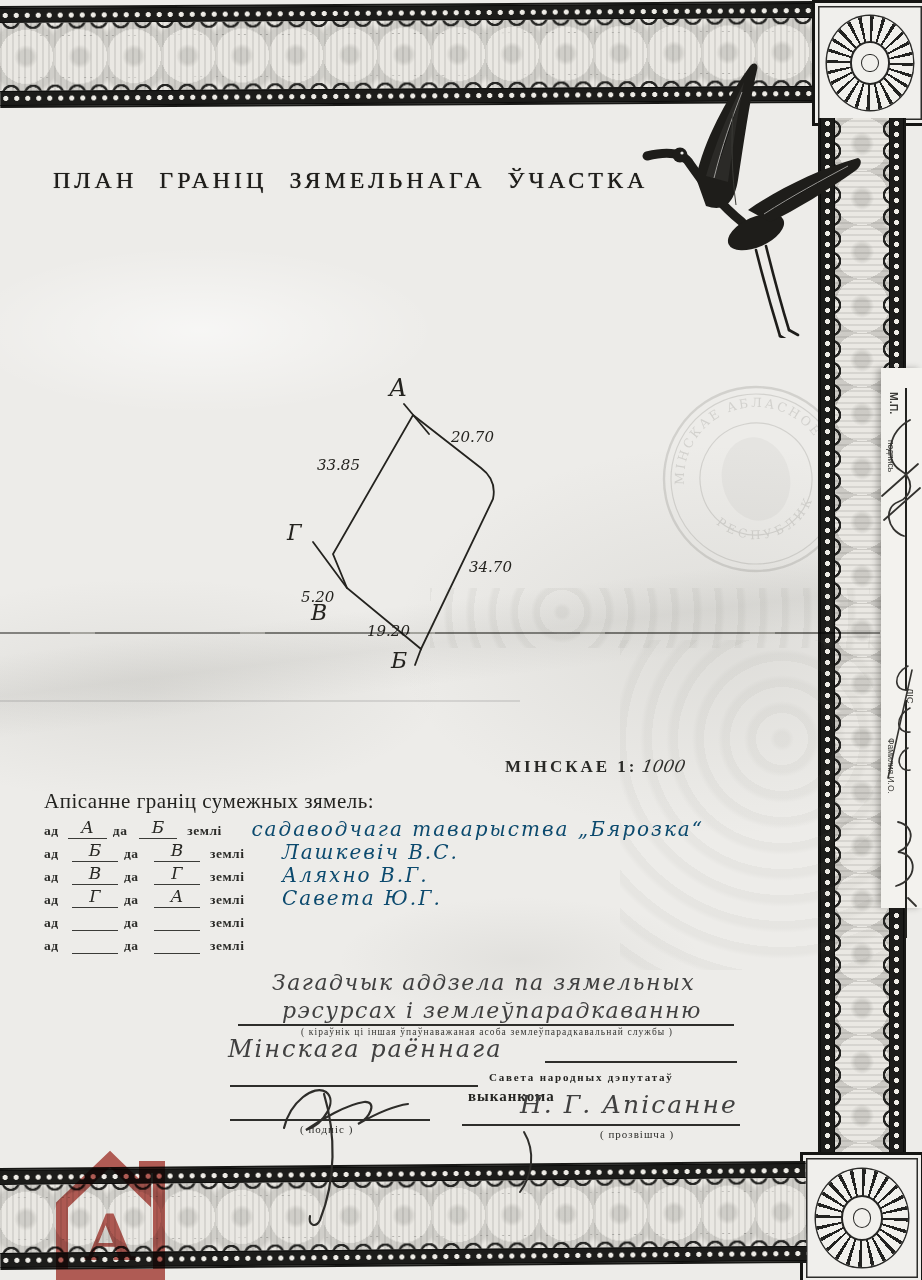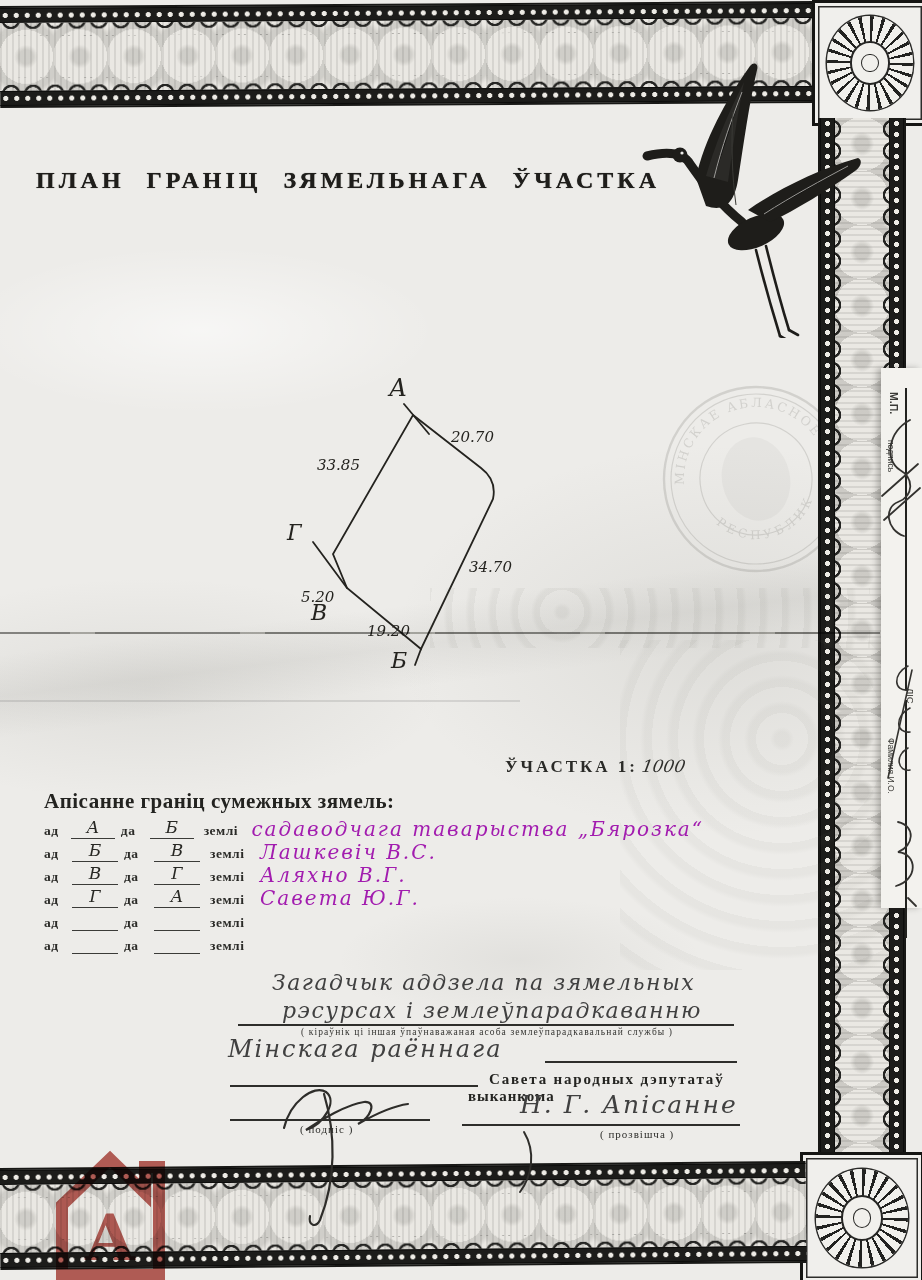--- a/index.html
+++ b/index.html
@@ -53,38 +53,38 @@
     background-position:-3px 0,calc(100% + 3px) 0,0 0,0 0;
     background-repeat:repeat-y,repeat-y,repeat,repeat-y;}
   .corner{background:#f0efec;border:3px solid #151513;box-shadow:inset 0 0 0 3px #f0efec,inset 0 0 0 4.5px #2c2c2a;
     display:flex;align-items:center;justify-content:center;}
   .rosette{width:78%;height:78%;border-radius:50%;position:relative;
     background:repeating-conic-gradient(#222220 0 4.5deg,#f1f0ec 4.5deg 15deg);box-shadow:0 0 0 1.5px #2a2a28;}
   .rosette::before{content:"";position:absolute;inset:27%;border-radius:50%;background:#f1f0ec;border:2px solid #262624;}
   .rosette::after{content:"";position:absolute;inset:40%;border-radius:50%;background:#f1f0ec;border:1.5px solid #262624;}
 
   
-  .title{left:36px;top:167px;font-weight:700;font-size:24px;letter-spacing:4px;word-spacing:12px;
+  .title{left:53px;top:167px;font-weight:400;font-size:24px;letter-spacing:4px;word-spacing:12px;
     color:#1f1e1b;text-shadow:0 0 .7px #1f1e1b;white-space:nowrap;}
   .scale-line{left:505px;top:756px;white-space:nowrap;}
   .scale-printed{font-weight:700;font-size:17px;letter-spacing:3px;color:#2a2a27;}
   .scale-hand{font-family:"DejaVu Serif",serif;font-style:italic;font-size:17px;display:inline-block;transform:skewX(-10deg);color:#2d2d2a;}
-  .heading{left:44px;top:789px;font-weight:700;font-size:21px;letter-spacing:.5px;color:#232320;white-space:nowrap;}
+  .heading{left:44px;top:789px;font-weight:400;font-size:21px;letter-spacing:.5px;color:#232320;white-space:nowrap;}
 
   
   .rows{left:44px;top:817px;width:660px;}
   .brow{display:flex;align-items:flex-end;height:22px;margin-bottom:1px;}
   .lbl{font-size:13.5px;font-weight:700;color:#2b2b28;letter-spacing:.5px;}
   .w-from{width:24px;}
   .w-to{width:26px;margin-left:6px;margin-top:12px;}
   .w-land{width:50px;margin-left:10px;}
   .blank{width:46px;height:21px;border-bottom:1.4px solid #3b3b38;text-align:center;margin-left:4px;
     font-family:"DejaVu Serif",serif;font-style:italic;font-size:17px;color:#282824;}
-  .owner{font-family:"DejaVu Serif",serif;font-style:italic;font-size:20px;
-    letter-spacing:2px;color:#a21caf;white-space:nowrap;transform:translateY(2px);}
+  .owner{margin-left:22px;font-family:"DejaVu Serif",serif;font-style:italic;font-size:20px;
+    letter-spacing:2px;color:#0c4a6e;white-space:nowrap;transform:translateY(2px);}
 
   
   .hand{font-family:"DejaVu Serif",serif;font-style:italic;color:#404040;white-space:nowrap;}
   .uline{height:1.5px;background:#2e2e2b;}
   .caption{font-size:11px;color:#2e2e2b;letter-spacing:1px;}
   .tiny-note{font-size:9.5px;letter-spacing:1.1px;color:#333330;text-align:center;white-space:nowrap;}
   .printed-b{font-weight:700;color:#242421;}
 
   
   .strip{left:881px;top:368px;width:41px;height:540px;background:#f3f2ee;
@@ -192,21 +192,21 @@
       <text x="126" y="300" font-size="22">Б</text>
     </g>
   </svg>
 
   <div class="abs mottle"></div>
   <div class="abs mottle2"></div>
   <div class="abs fold-line"></div>
   <div class="abs fold-soft"></div>
 
   <div class="abs scale-line">
-    <span class="scale-printed">ЎЧАСТКА 1:</span>
+    <span class="scale-printed">МІНСКАЕ 1:</span>
     <span class="scale-hand">1000</span>
   </div>
 
   <div class="abs heading">Апісанне граніц сумежных зямель:</div>
   <div class="abs rows">
     <div class="brow">
       <span class="lbl w-from">ад</span>
       <span class="blank">А</span>
       <span class="lbl w-to">да</span>
       <span class="blank">Б</span>
@@ -256,21 +256,21 @@
   </div>
 
   <div class="abs hand" style="left:272px;top:970px;font-size:22px;letter-spacing:1.5px;">Загадчык аддзела па зямельных</div>
   <div class="abs hand" style="left:282px;top:998px;font-size:22px;letter-spacing:1.5px;">рэсурсах і землеўпарадкаванню</div>
   <div class="abs uline" style="left:238px;top:1024px;width:496px;"></div>
   <div class="abs hand" style="left:228px;top:1035px;font-size:24px;letter-spacing:2px;">Мінскага раённага</div>
   <div class="abs tiny-note" style="left:244px;top:1027px;width:486px;">( кіраўнік ці іншая ўпаўнаважаная асоба землеўпарадкавальнай службы )</div>
   <div class="abs printed-b" style="left:468px;top:1045px;font-size:15px;letter-spacing:1px;margin-top:43px;">выканкома</div>
   <div class="abs uline" style="left:545px;top:1061px;width:192px;"></div>
   <div class="abs uline" style="left:230px;top:1085px;width:248px;"></div>
-  <div class="abs printed-b" style="left:489px;top:1071px;font-size:15px;letter-spacing:1.8px;">Савета народных дэпутатаў</div>
+  <div class="abs printed-b" style="left:489px;top:1071px;font-size:11px;letter-spacing:1.8px;">Савета народных дэпутатаў</div>
   <div class="abs uline" style="left:230px;top:1119px;width:200px;"></div>
   <div class="abs caption" style="left:300px;top:1123px;">( подпіс )</div>
   <svg class="abs" style="left:262px;top:1076px;" width="200" height="165" viewBox="0 0 200 165">
     <g fill="none" stroke="#2e2d2a" stroke-width="2.2" stroke-linecap="round">
       <path d="M22,52 C28,26 52,8 64,16 C76,25 62,48 44,54 C58,44 86,28 102,26 C116,25 108,42 96,48 C110,40 130,30 146,28"></path>
       <path d="M62,18 C74,58 74,104 58,144 C54,152 46,150 48,140"></path>
     </g>
   </svg>
   <div class="abs hand" style="left:520px;top:1090px;font-size:25px;letter-spacing:2px;">Н. Г. Апісанне</div>
   <div class="abs uline" style="left:462px;top:1124px;width:278px;"></div>

